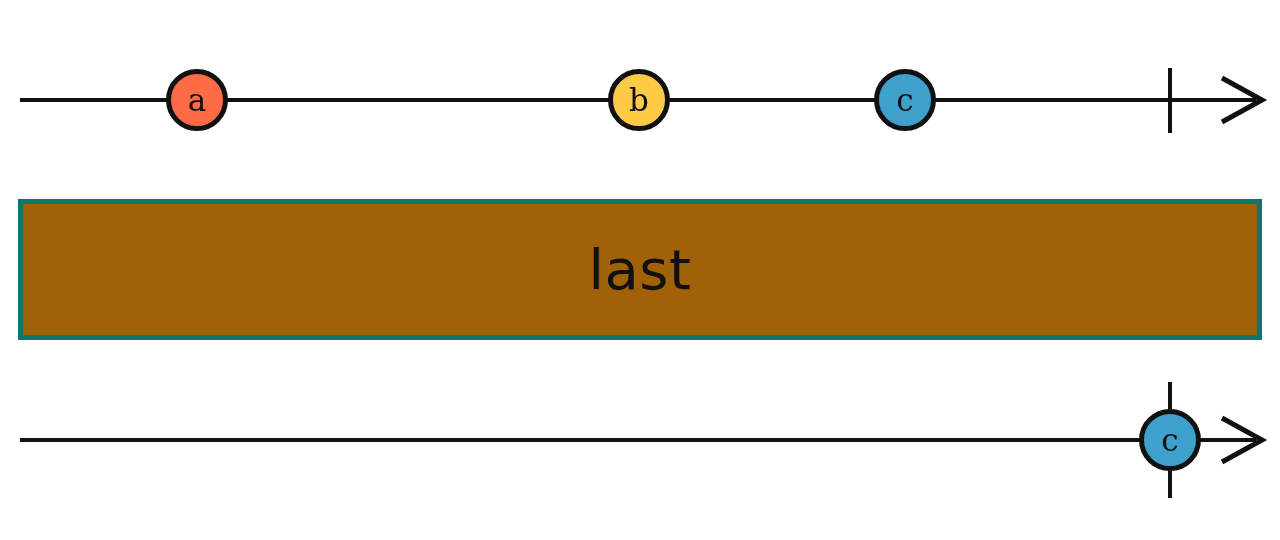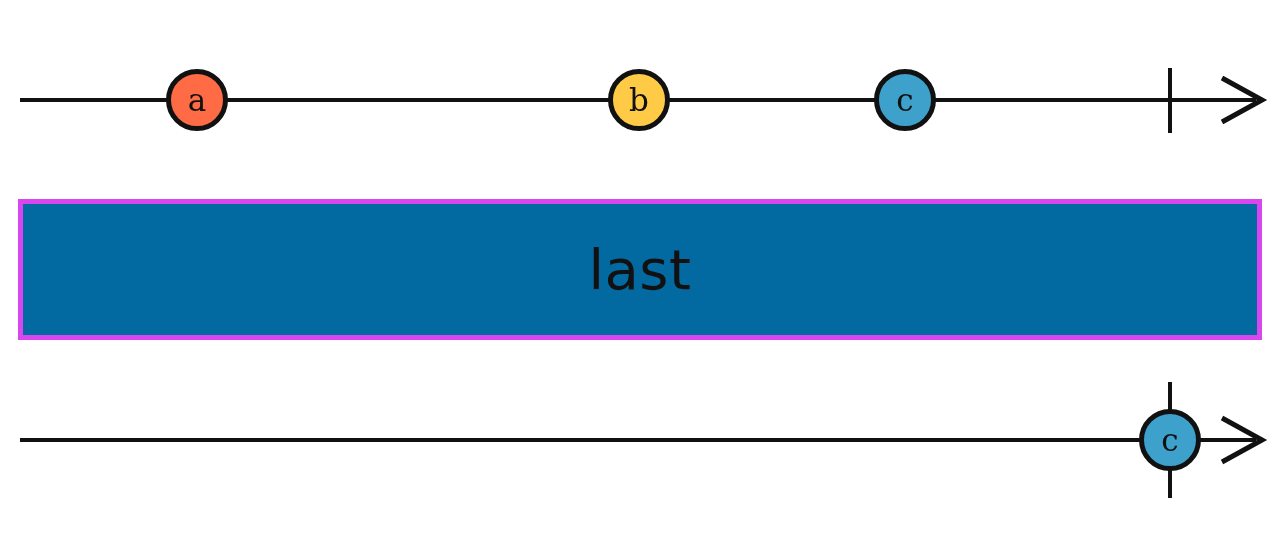--- a/index.html
+++ b/index.html
@@ -25,22 +25,22 @@
     font-size:31px;
     line-height:1;
     color:#111111;
     user-select:none;
   }
   .operator-box{
     position:absolute;
     left:18px;top:199px;
     width:1244px;height:141px;
     box-sizing:border-box;
-    border:5px solid #d946ef;
-    background:#0369a1;
+    border:5px solid #0f766e;
+    background:#a16207;
     display:flex;align-items:center;justify-content:center;
   }
   .operator-label{
     font-family:"DejaVu Sans",sans-serif;
     font-size:56px;
     color:#111111;
     letter-spacing:0.5px;
   }
 </style>
 </head>

